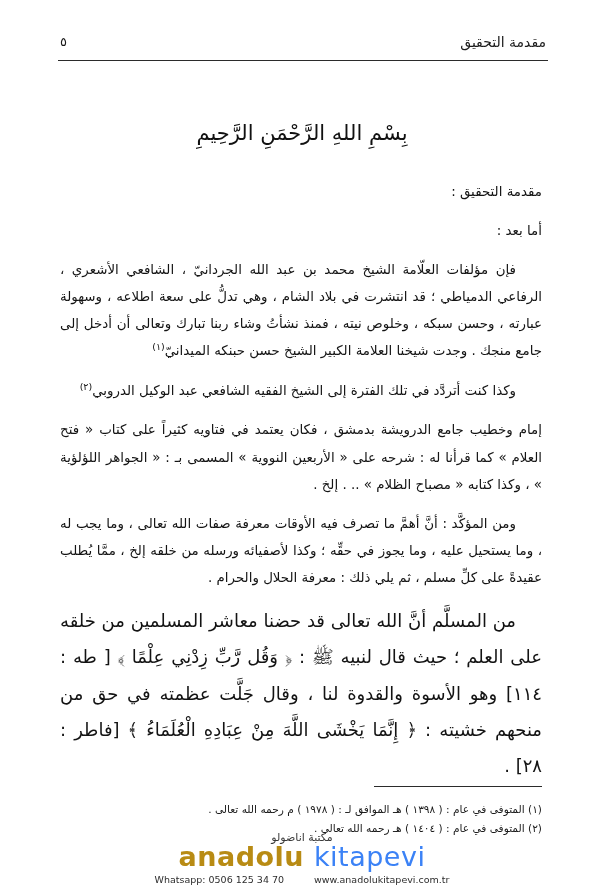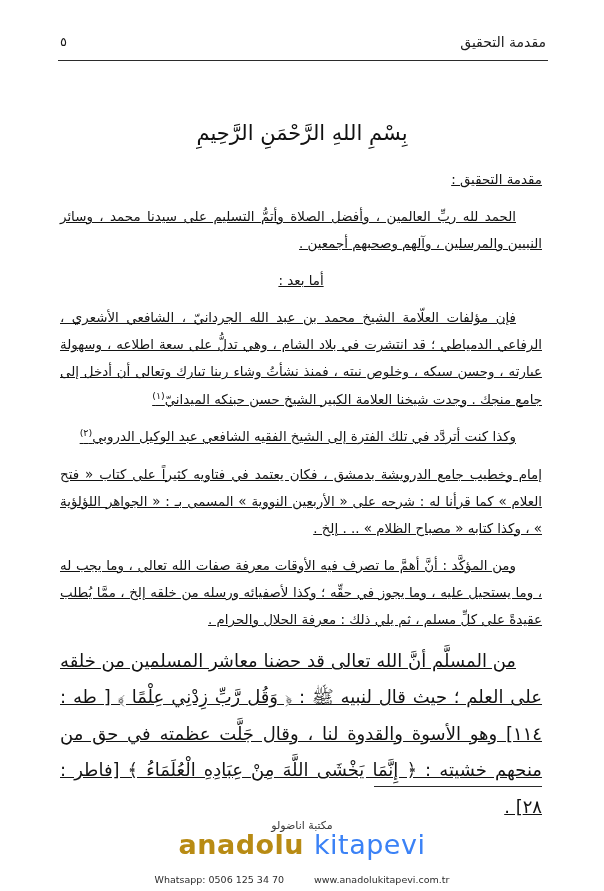--- a/index.html
+++ b/index.html
@@ -72,28 +72,27 @@
     right: 62px;
     left: 60px;
     direction: rtl;
     text-align: justify;
     text-justify: inter-word;
     font-size: 13.4px;
     line-height: 2.02;
     color: #131313;
   }
   .body-text p {
-    margin: 0 0 10px 0;
-    text-decoration: underline;
+    margin: 12px 0 10px 0;
   }
   .p-indent {
     text-indent: 26px;
   }
   .p-center-label {
-    text-align: center;
+    text-align: right;
   }
   .sup {
     font-size: 9.5px;
     vertical-align: super;
   }
   .quote-frame {
     font-size: 18px;
   }
 
   
@@ -137,21 +136,21 @@
   }
   .wm-brand {
     font-size: 27px;
     font-weight: bold;
     letter-spacing: 0.5px;
     line-height: 1.1;
   }
   .wm-brand .wm-anadolu { color: #b88b14; text-align: right; }
   .wm-brand .wm-kitap { color: #3b82f6; font-weight: normal; }
   .wm-contact {
-    margin-top: 14px;
+    margin-top: 2px;
     font-size: 9.5px;
     color: #2d2d2d;
     display: flex;
     justify-content: center;
     gap: 30px;
   }
 </style>
 </head>
 <body>
 
@@ -160,30 +159,33 @@
   <div class="header">
     <div class="header-title">مقدمة التحقيق</div>
     <div class="header-page-number">٥</div>
   </div>
   <div class="header-rule"></div>
 
   <div class="basmala">بِسْمِ اللهِ الرَّحْمَنِ الرَّحِيمِ</div>
 
   <div class="body-text">
     <p>مقدمة التحقيق :</p>
-    <p class="p-indent">الحمد لله ربِّ العالمين ، وأفضل الصلاة وأتمُّ التسليم على سيدنا محمد ، وسائر النبيين والمرسلين ، وآلهم وصحبهم أجمعين .</p>
     <p class="p-center-label">أما بعد :</p>
     <p class="p-indent"><span>فإن مؤلفات العلّامة الشيخ محمد بن عبد الله الجردانيّ ، الشافعي الأشعري ، الرفاعي الدمياطي ؛ قد انتشرت في بلاد الشام ، وهي تدلُّ على سعة اطلاعه ، وسهولة عبارته ، وحسن سبكه ، وخلوص نيته ، فمنذ نشأتُ وشاء ربنا تبارك وتعالى أن أدخل إلى جامع منجك . وجدت شيخنا العلامة الكبير الشيخ حسن حبنكه الميدانيّ</span><span class="sup">(١)</span></p>
     <p class="p-indent"><span>وكذا كنت أتردَّد في تلك الفترة إلى الشيخ الفقيه الشافعي عبد الوكيل الدروبي</span><span class="sup">(٢)</span></p>
     <p>إمام وخطيب جامع الدرويشة بدمشق ، فكان يعتمد في فتاويه كثيراً على كتاب « فتح العلام » كما قرأنا له : شرحه على « الأربعين النووية » المسمى بـ : « الجواهر اللؤلؤية » ، وكذا كتابه « مصباح الظلام » .. . إلخ .</p>
     <p class="p-indent">ومن المؤكَّد : أنَّ أهمَّ ما تصرف فيه الأوقات معرفة صفات الله تعالى ، وما يجب له ، وما يستحيل عليه ، وما يجوز في حقِّه ؛ وكذا لأصفيائه ورسله من خلقه إلخ ، ممَّا يُطلب عقيدةً على كلِّ مسلم ، ثم يلي ذلك : معرفة الحلال والحرام .</p>
     <p class="p-indent quote-frame">من المسلَّم أنَّ الله تعالى قد حضنا معاشر المسلمين من خلقه على العلم ؛ حيث قال لنبيه ﷺ : ﴿ وَقُل رَّبِّ زِدْنِي عِلْمًا ﴾ [ طه : ١١٤] وهو الأسوة والقدوة لنا ، وقال جَلَّت عظمته في حق من منحهم خشيته : ﴿ إِنَّمَا يَخْشَى اللَّهَ مِنْ عِبَادِهِ الْعُلَمَاءُ ﴾ [فاطر : ٢٨] .</p>
   </div>
 
   <div class="footnote-rule"></div>
+  <div class="footnotes">
+    <div class="footnote">(١)   المتوفى في عام : ( ١٣٩٨ ) هـ الموافق لـ : ( ١٩٧٨ ) م رحمه الله تعالى .</div>
+    <div class="footnote">(٢)   المتوفى في عام : ( ١٤٠٤ ) هـ رحمه الله تعالى .</div>
+  </div>
 
   <div class="watermark">
     <div class="wm-arabic">مكتبة اناضولو</div>
     <div class="wm-brand"><span class="wm-anadolu">anadolu</span> <span class="wm-kitap">kitapevi</span></div>
     <div class="wm-contact">
       <span>Whatsapp: 0506 125 34 70</span>
       <span>www.anadolukitapevi.com.tr</span>
     </div>
   </div>
 

